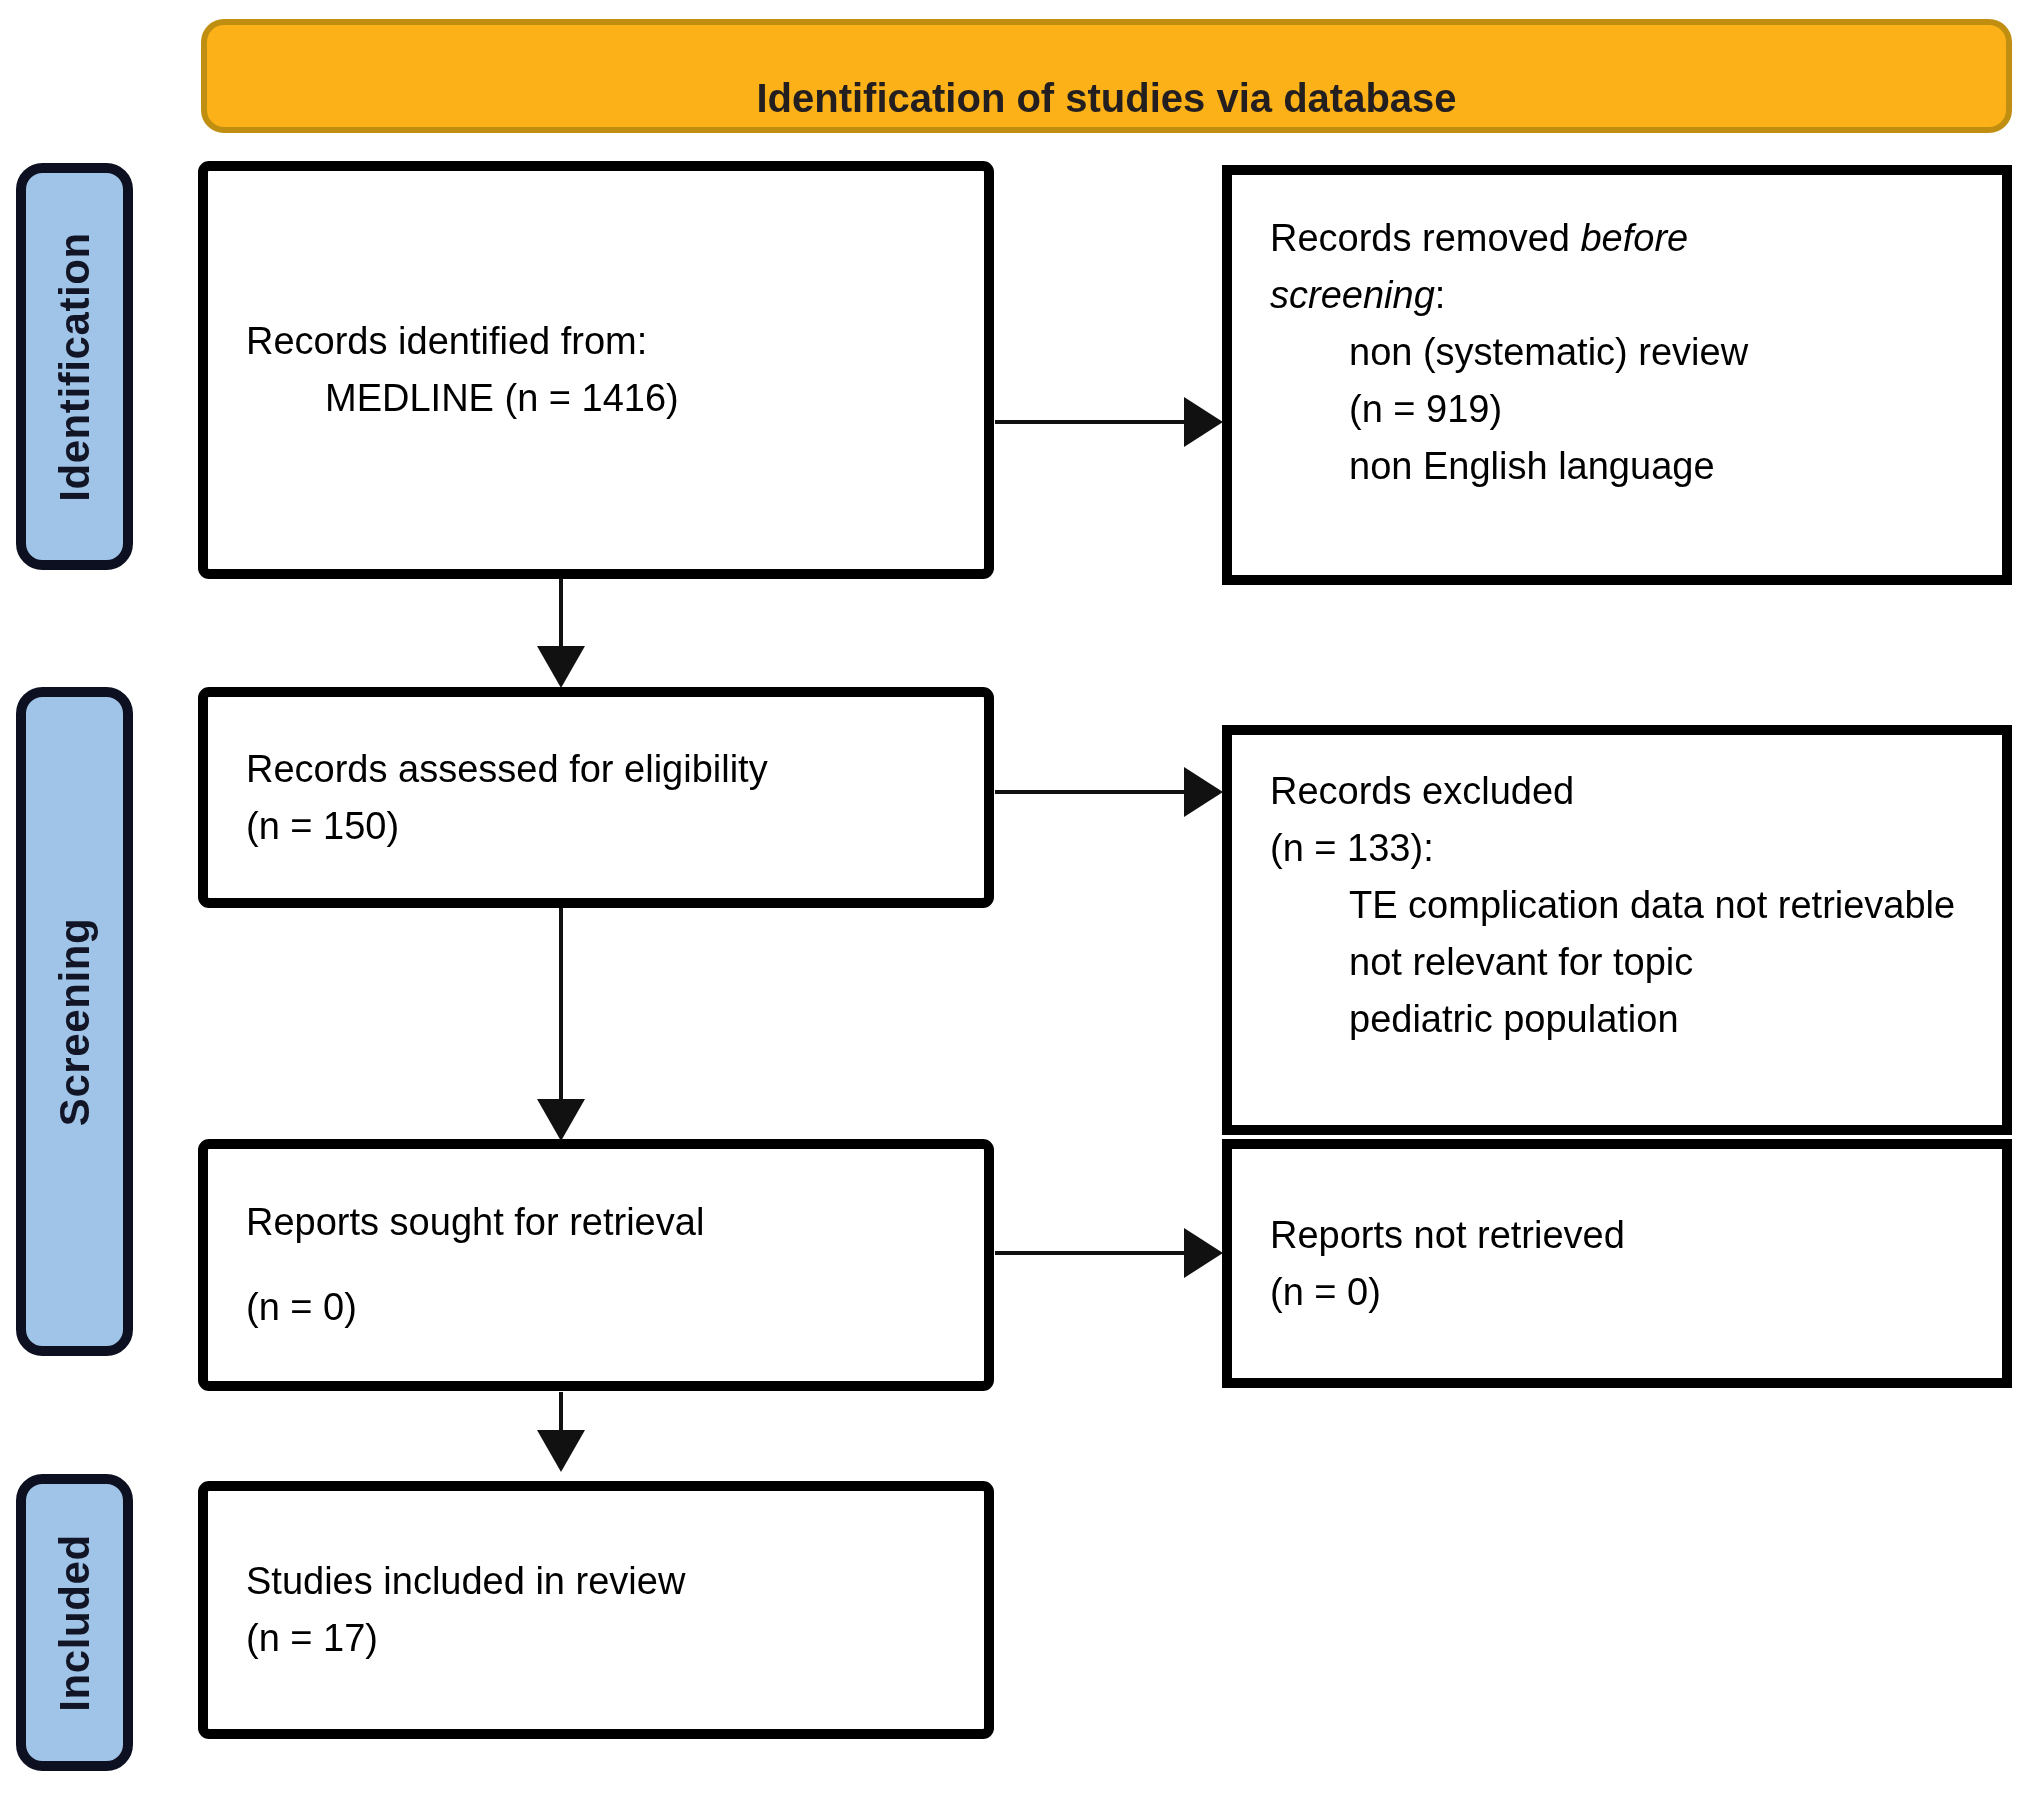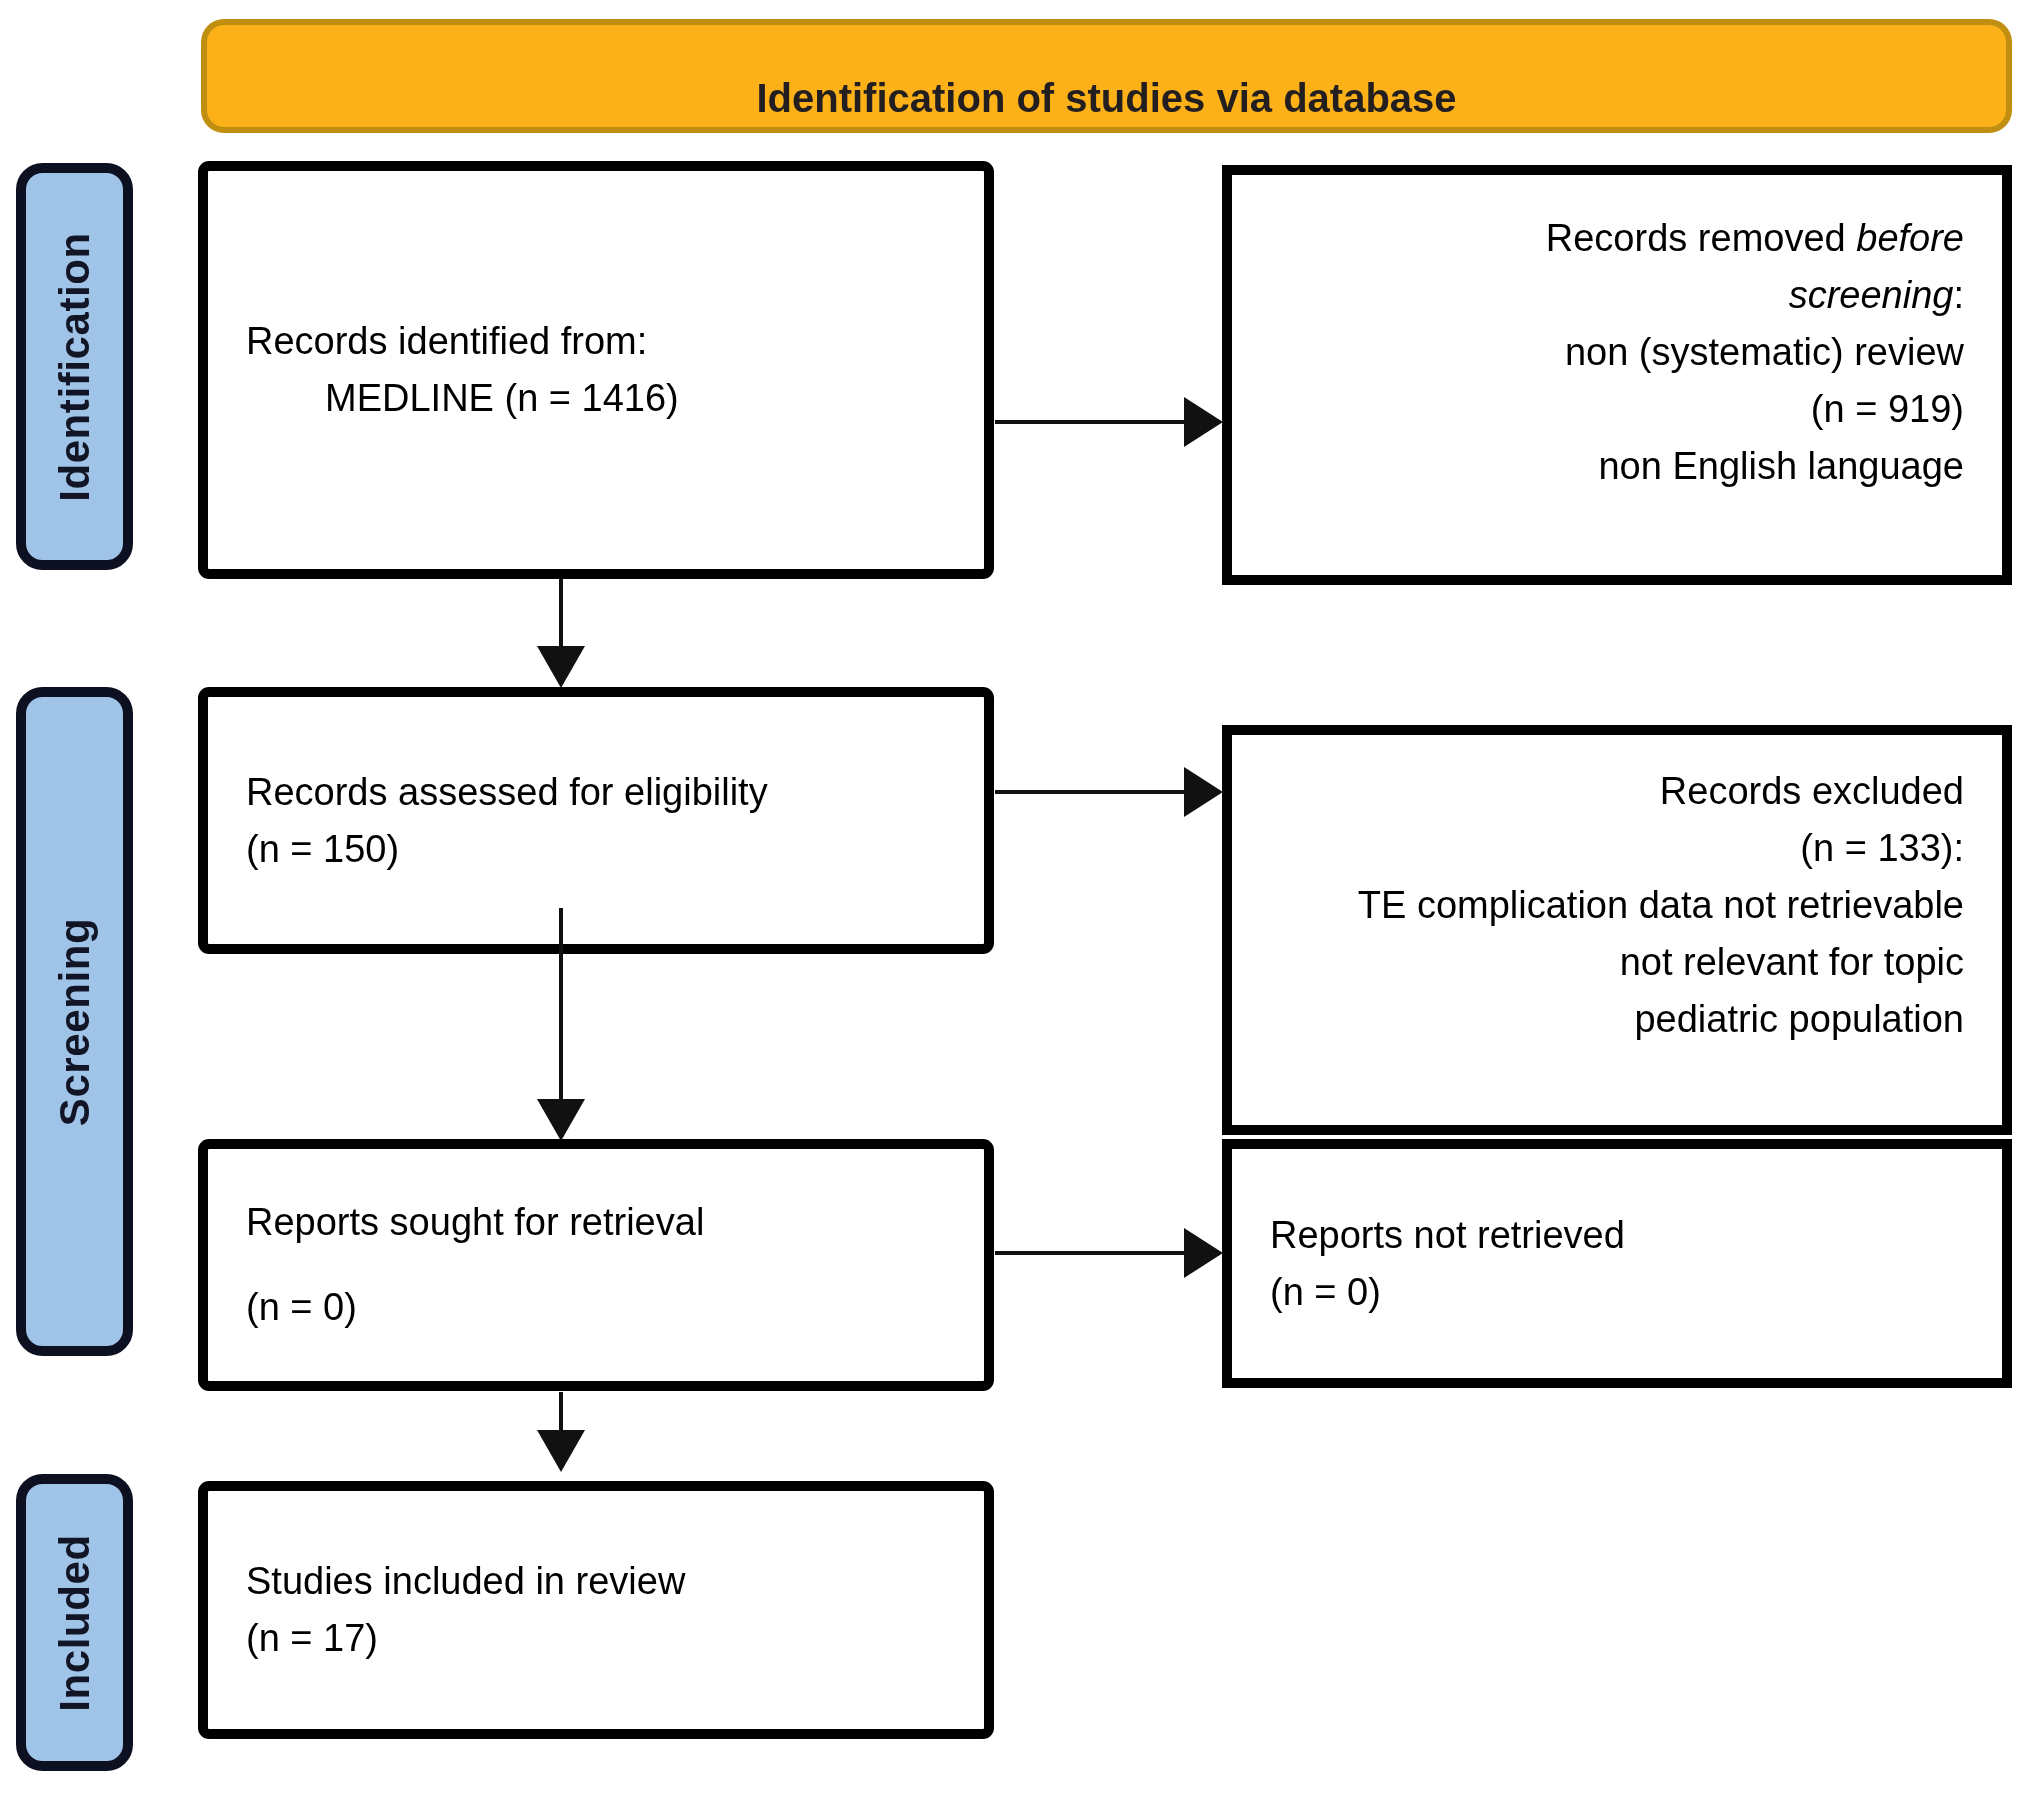--- a/index.html
+++ b/index.html
@@ -45,21 +45,21 @@
     position: absolute;
     box-sizing: border-box;
     background: var(--box-fill, #fff);
     border: 10px solid var(--box-border, #000);
     color: var(--box-text, #000);
     font-size: 38px; line-height: 1.5;
     padding: 25px 38px;
     display: flex; flex-direction: column;
   }
   .box.center { justify-content: center; }
-  .box.top    { justify-content: flex-start; padding-top: 35px; text-align: right; }
+  .box.top    { justify-content: flex-start; padding-top: 35px; }
   .box .line  { white-space: normal; }
   .box .indent { padding-left: 79px; }
   .box em { font-style: italic; }
   .lbox { left: 198px;  width: 796px; border-radius: 11px; }
   .rbox { left: 1222px; width: 790px; }
 
   
   .hline { position: absolute; height: 4.4px; background: var(--arrow, #111); }
   .vline { position: absolute; width: 4.4px;  background: var(--arrow, #111); }
   .head-right {
@@ -98,21 +98,21 @@
   </div>
 
   <div class="box rbox top" style="top:165px; height:420px;">
     <div class="line"><span>Records removed </span><em>before</em></div>
     <div class="line"><em>screening</em><span>:</span></div>
     <div class="line indent">non (systematic) review</div>
     <div class="line indent">(n = 919)</div>
     <div class="line indent">non English language</div>
   </div>
 
-  <div class="box lbox center" style="top:687px; height:267px;">
+  <div class="box lbox center" style="top:687px; height:221px;">
     <div class="line">Records assessed for eligibility</div>
     <div class="line">(n = 150)</div>
   </div>
 
   <div class="box rbox top" style="top:701px; height:410px; padding-top:28px;margin-top:24px;">
     <div class="line">Records excluded</div>
     <div class="line">(n = 133):</div>
     <div class="line indent">TE complication data not retrievable</div>
     <div class="line indent">not relevant for topic</div>
     <div class="line indent">pediatric population</div>

